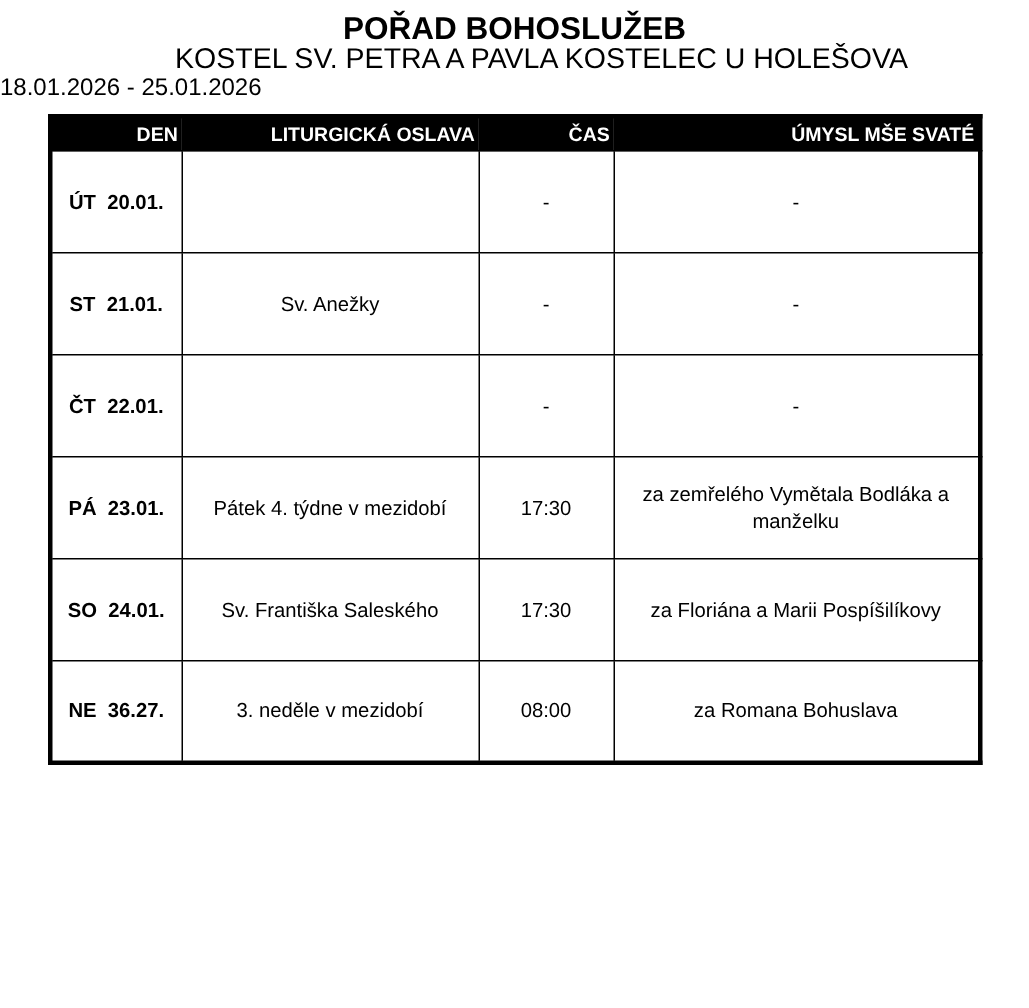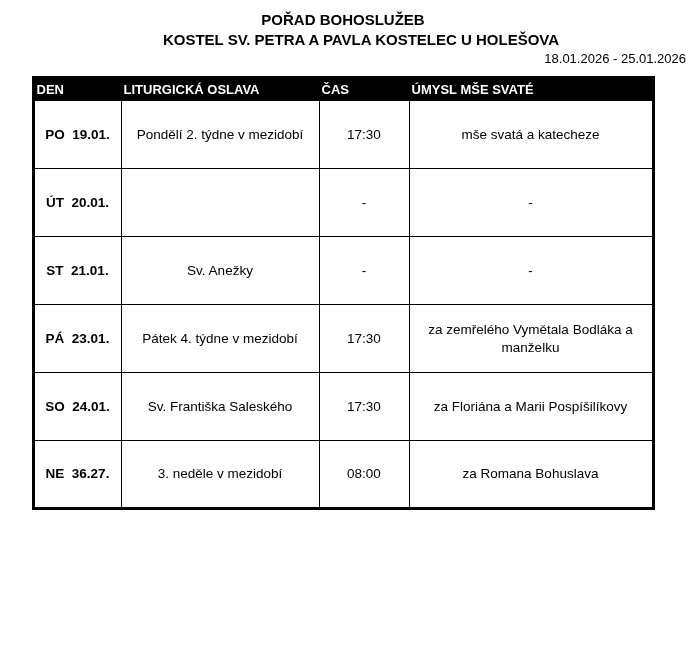--- a/index.html
+++ b/index.html
@@ -13,51 +13,51 @@
   }
   .page {
     width: 686px;
     height: 672px;
     box-sizing: border-box;
     padding-top: 10px;
   }
   .title {
     text-align: center;
     font-weight: bold;
-    font-size: 15px;
+    font-size: 21px;
     line-height: 20px;
   }
   .subtitle {
     text-align: center;
-    font-weight: bold;
-    font-size: 15px;
+    font-weight: normal;
+    font-size: 19px;
     line-height: 20px;
     padding-left: 36px;
   }
   .daterange {
-    text-align: right;
-    font-size: 13px;
+    text-align: left;
+    font-size: 16px;
     line-height: 18px;
     margin-bottom: 8px;
   }
   table.schedule {
     border-collapse: collapse;
     margin: 0 auto;
     width: 620px;
     table-layout: fixed;
     border: 3px solid #000000;
   }
   table.schedule th {
     background: #000000;
     color: #ffffff;
     font-size: 13px;
     font-weight: bold;
     padding: 3px 2px;
     border: 1px solid #000000;
-    text-align: left;
+    text-align: right;
   }
   table.schedule td {
     border: 1px solid #000000;
     text-align: center;
     vertical-align: middle;
     font-size: 13.5px;
     padding: 4px 10px;
     background: #ffffff;
     line-height: 18px;
   }
@@ -95,34 +95,34 @@
     <thead>
       <tr>
         <th>DEN</th>
         <th>LITURGICKÁ OSLAVA</th>
         <th>ČAS</th>
         <th>ÚMYSL MŠE SVATÉ</th>
       </tr>
     </thead>
     <tbody>
       <tr>
-        <td class="den">PO  19.01.</td>
-        <td>Pondělí 2. týdne v mezidobí</td>
-        <td>17:30</td>
-        <td>mše svatá a katecheze</td>
-      </tr>
-      <tr>
         <td class="den">ÚT  20.01.</td>
         <td></td>
         <td>-</td>
         <td>-</td>
       </tr>
       <tr>
         <td class="den">ST  21.01.</td>
         <td>Sv. Anežky</td>
+        <td>-</td>
+        <td>-</td>
+      </tr>
+      <tr>
+        <td class="den">ČT  22.01.</td>
+        <td></td>
         <td>-</td>
         <td>-</td>
       </tr>
       <tr>
         <td class="den">PÁ  23.01.</td>
         <td>Pátek 4. týdne v mezidobí</td>
         <td>17:30</td>
         <td>za zemřelého Vymětala Bodláka a manželku</td>
       </tr>
       <tr>

